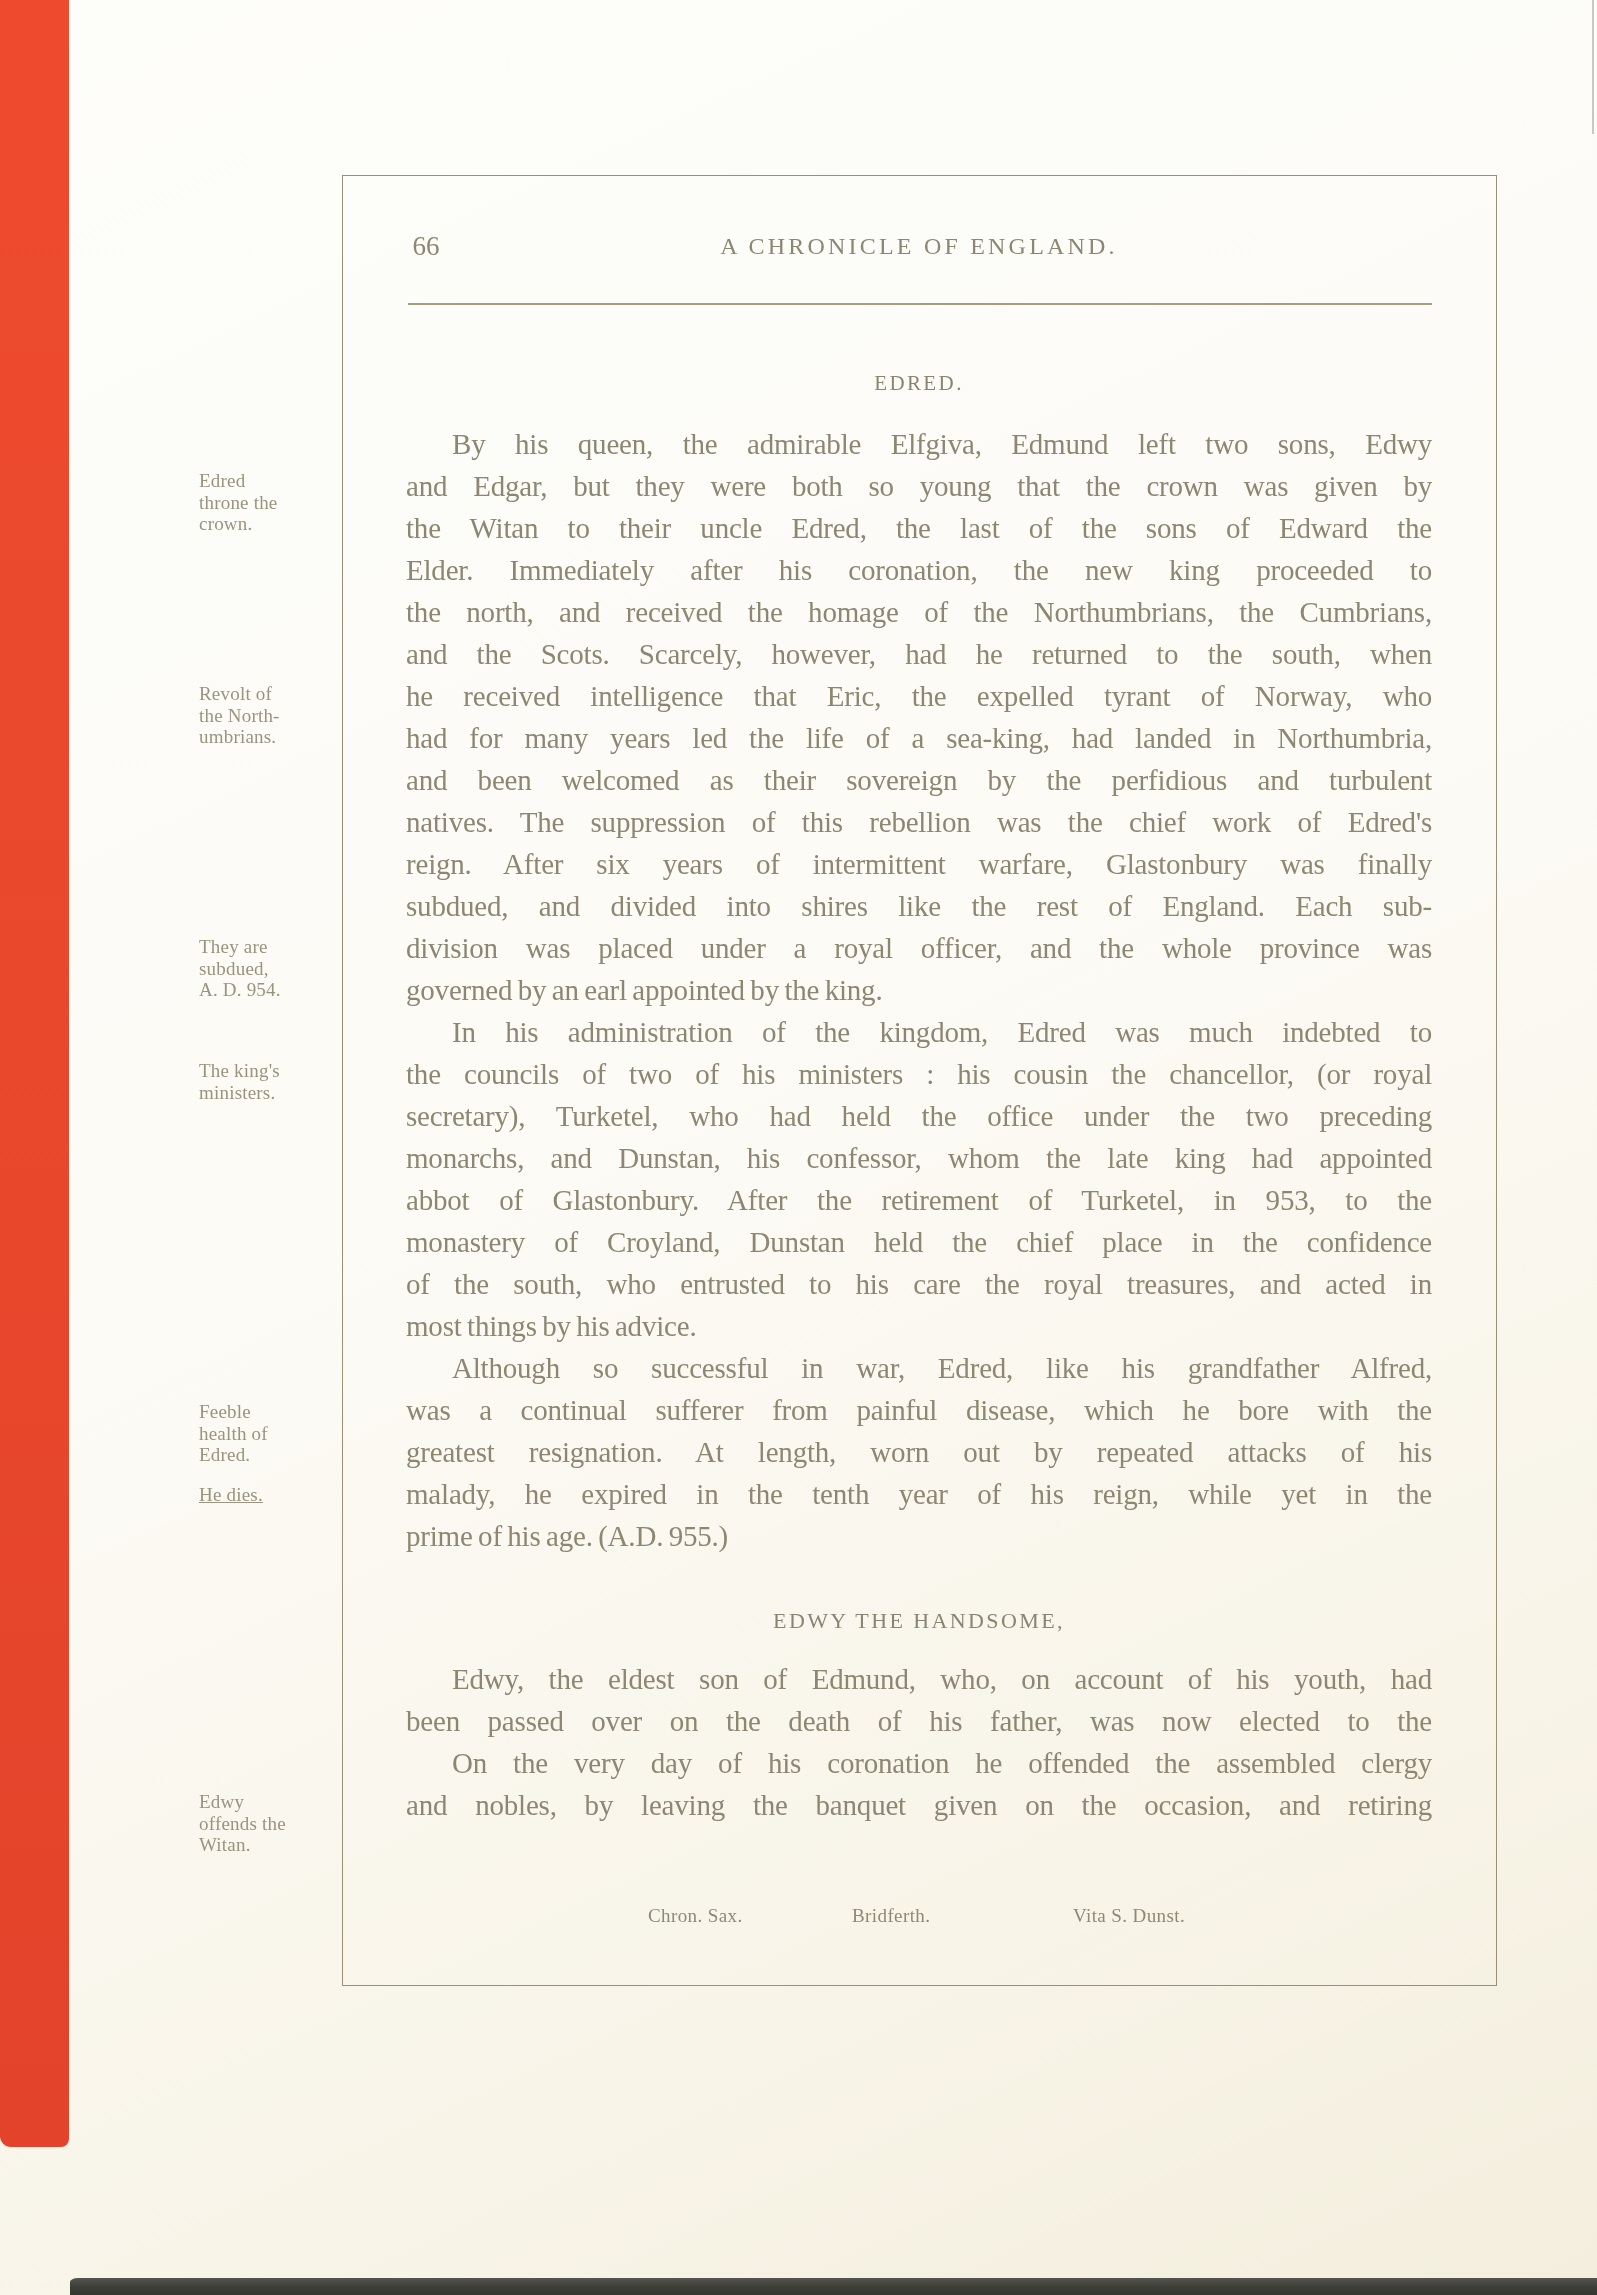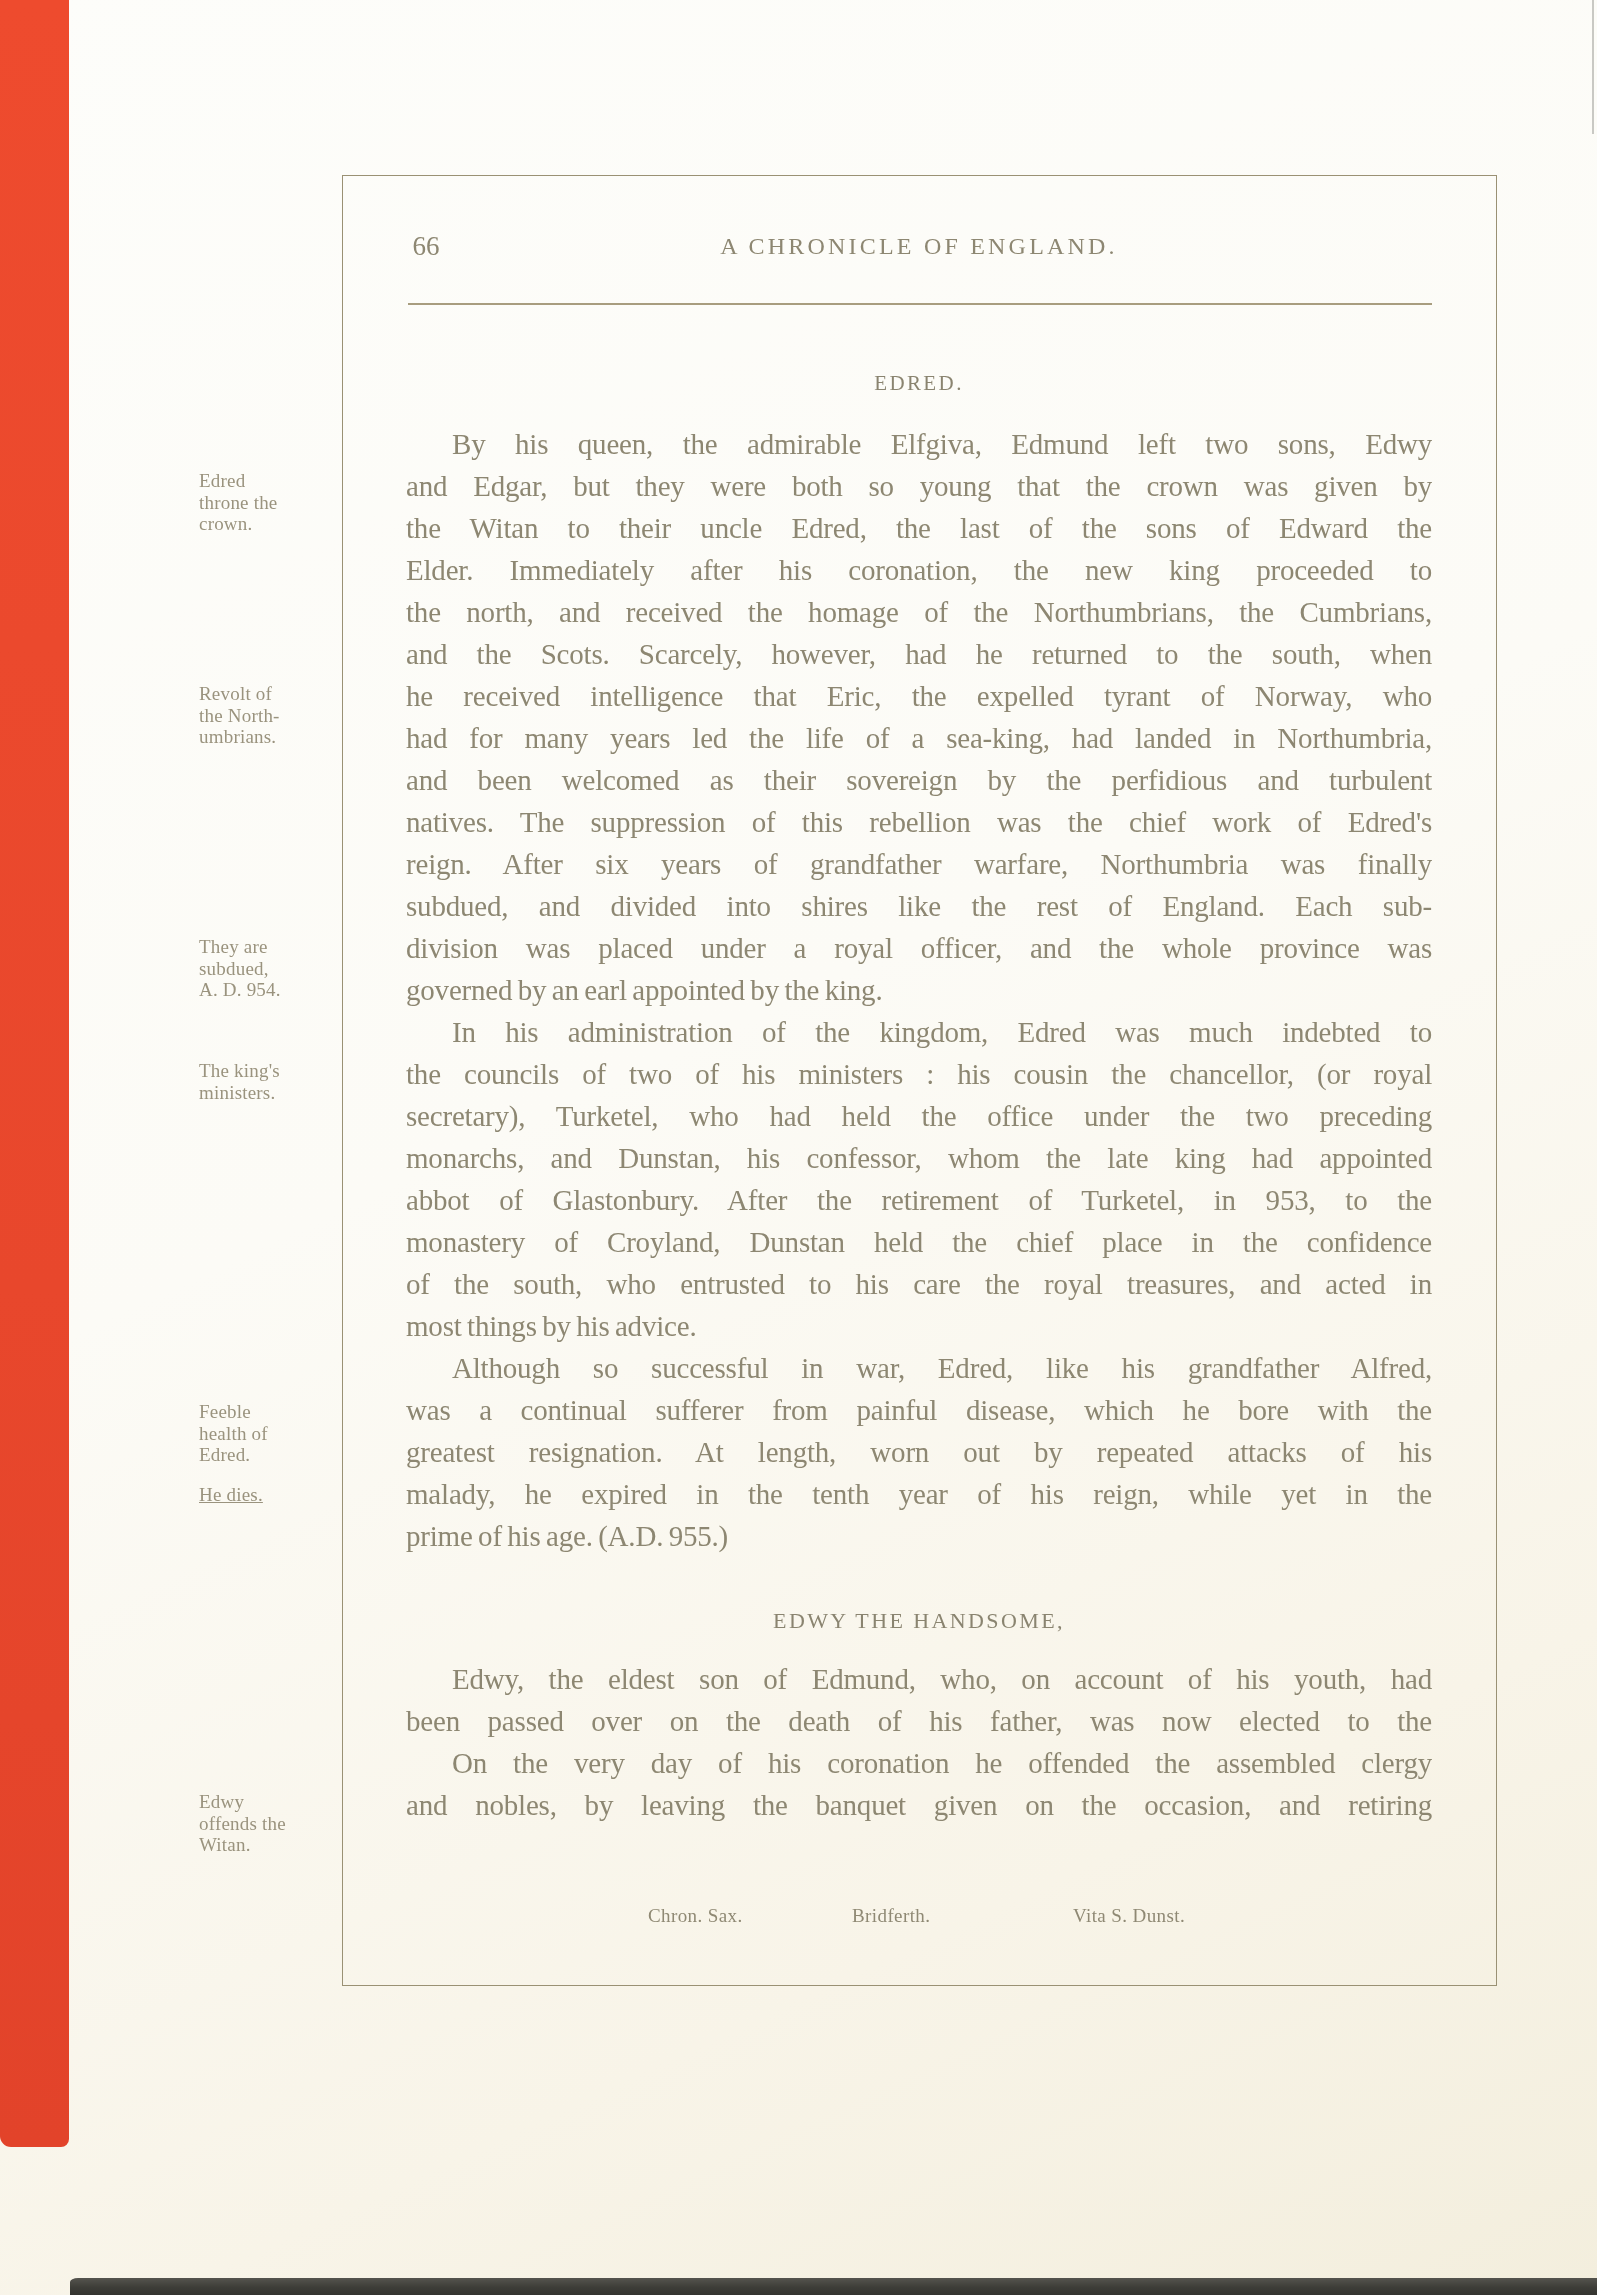--- a/index.html
+++ b/index.html
@@ -88,21 +88,21 @@
       <div class="line first just">By his queen, the admirable Elfgiva, Edmund left two sons, Edwy</div>
       <div class="line just">and Edgar, but they were both so young that the crown was given by</div>
       <div class="line just">the Witan to their uncle Edred, the last of the sons of Edward the</div>
       <div class="line just">Elder. Immediately after his coronation, the new king proceeded to</div>
       <div class="line just">the north, and received the homage of the Northumbrians, the Cumbrians,</div>
       <div class="line just">and the Scots. Scarcely, however, had he returned to the south, when</div>
       <div class="line just">he received intelligence that Eric, the expelled tyrant of Norway, who</div>
       <div class="line just">had for many years led the life of a sea-king, had landed in Northumbria,</div>
       <div class="line just">and been welcomed as their sovereign by the perfidious and turbulent</div>
       <div class="line just">natives. The suppression of this rebellion was the chief work of Edred's</div>
-      <div class="line just">reign. After six years of grandfather warfare, Northumbria was finally</div>
+      <div class="line just">reign. After six years of intermittent warfare, Glastonbury was finally</div>
       <div class="line just">subdued, and divided into shires like the rest of England. Each sub-</div>
       <div class="line just">division was placed under a royal officer, and the whole province was</div>
       <div class="line">governed by an earl appointed by the king.</div>
       <div class="line first just">In his administration of the kingdom, Edred was much indebted to</div>
       <div class="line just">the councils of two of his ministers : his cousin the chancellor, (or royal</div>
       <div class="line just">secretary), Turketel, who had held the office under the two preceding</div>
       <div class="line just">monarchs, and Dunstan, his confessor, whom the late king had appointed</div>
       <div class="line just">abbot of Glastonbury. After the retirement of Turketel, in 953, to the</div>
       <div class="line just">monastery of Croyland, Dunstan held the chief place in the confidence</div>
       <div class="line just">of the south, who entrusted to his care the royal treasures, and acted in</div>

